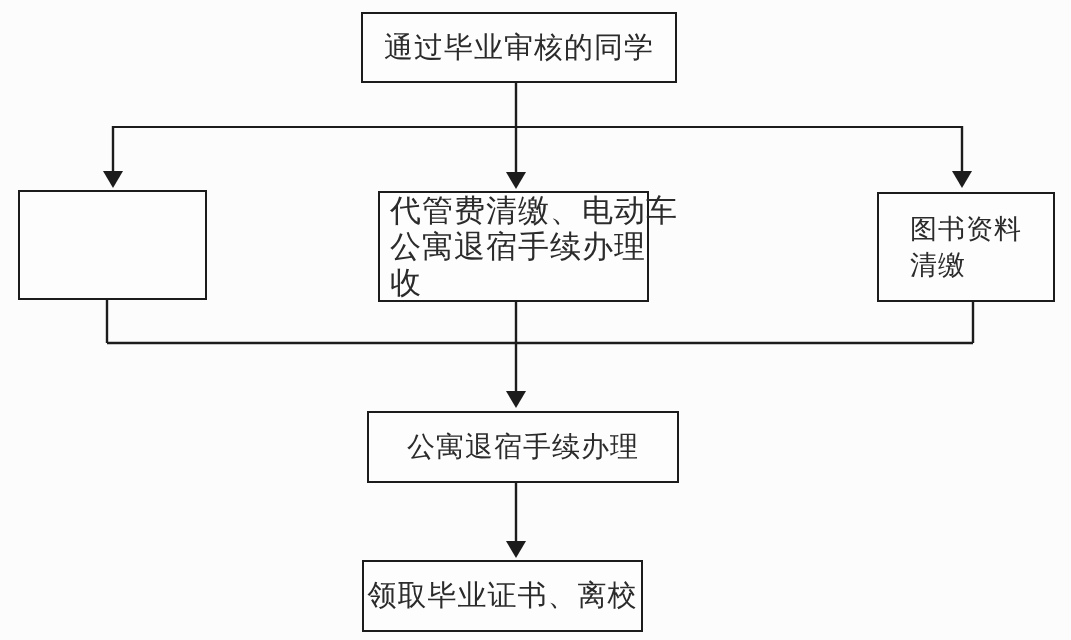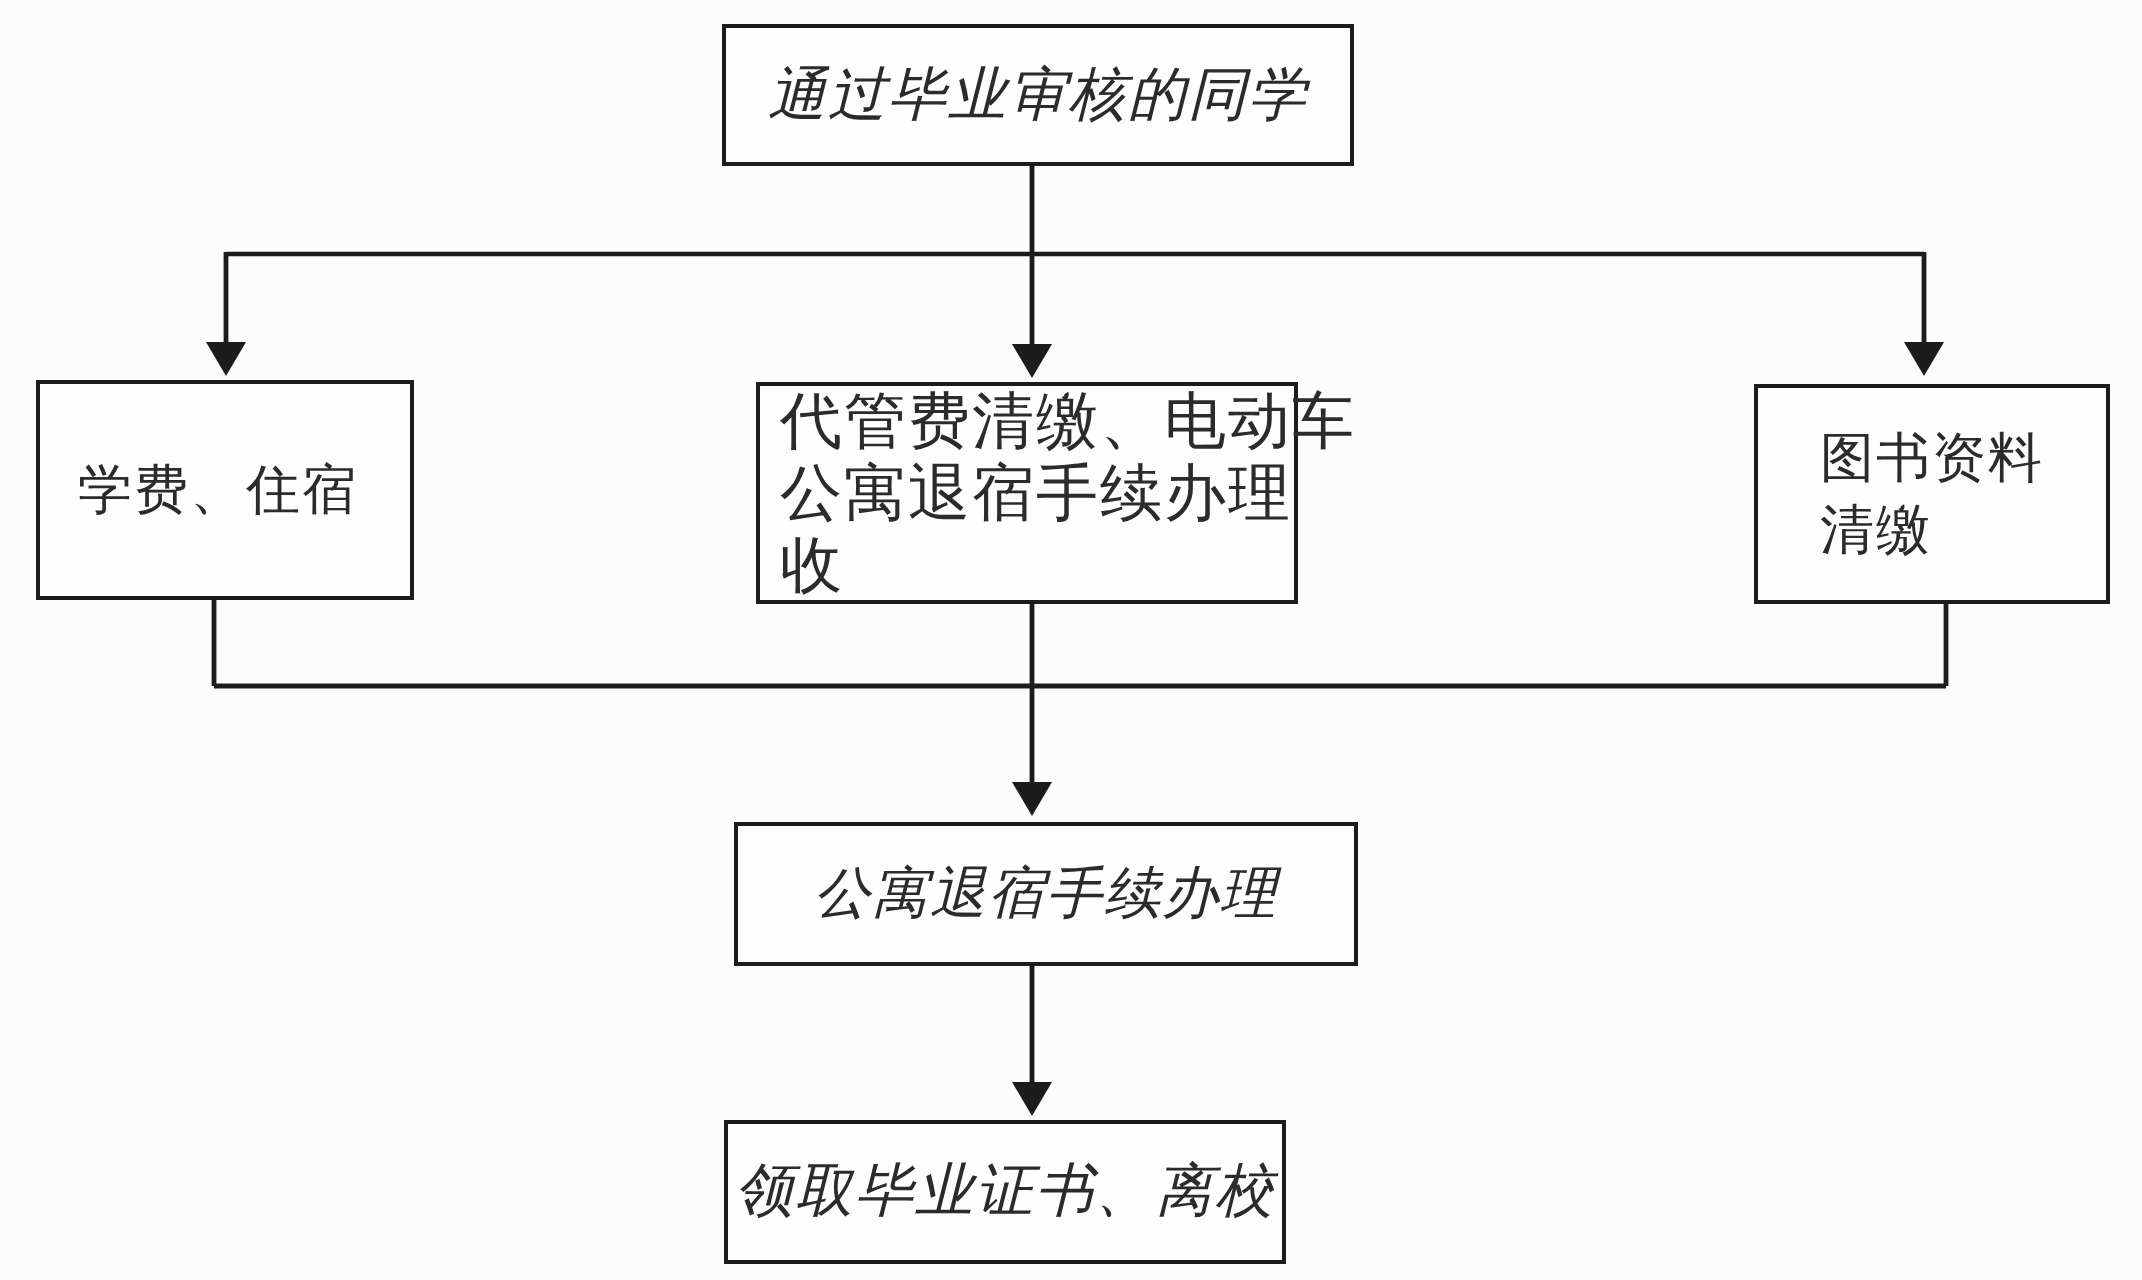--- a/index.html
+++ b/index.html
@@ -36,21 +36,21 @@
     display: flex;
     flex-direction: column;
     justify-content: center;
     font-weight: 400;
     letter-spacing: 1px;
   }
   .node .line {
     display: block;
     white-space: nowrap;
   }
-  .node.center-text { align-items: center; text-align: center; font-style: italic; }
+  .node.center-text { align-items: center; text-align: center; }
   .node.left-text   { align-items: flex-start; text-align: left; }
 
   #node-start {
     left: 361px; top: 12px; width: 316px; height: 71px;
     font-size: 29px;
   }
   #node-tuition {
     left: 18px; top: 190px; width: 189px; height: 110px;
     font-size: 27px; line-height: 35px; padding-left: 19px;
   }
@@ -127,21 +127,20 @@
       <line class="connector-line" x1="516" y1="483" x2="516" y2="541" stroke-width="2.4"></line>
       <polygon class="arrowhead" points="506,541 526,541 516,558"></polygon>
     </g>
   </svg>
 
   <div class="node center-text" id="node-start">
     <span class="line">通过毕业审核的同学</span>
   </div>
 
   <div class="node left-text" id="node-tuition">
-    <span class="line">学费、住宿</span>
   </div>
 
   <div class="node left-text" id="node-custodial">
     <span class="line">代管费清缴、电动车</span>
     <span class="line">公寓退宿手续办理</span>
     <span class="line">收</span>
   </div>
 
   <div class="node left-text" id="node-library">
     <span class="line">图书资料</span>

